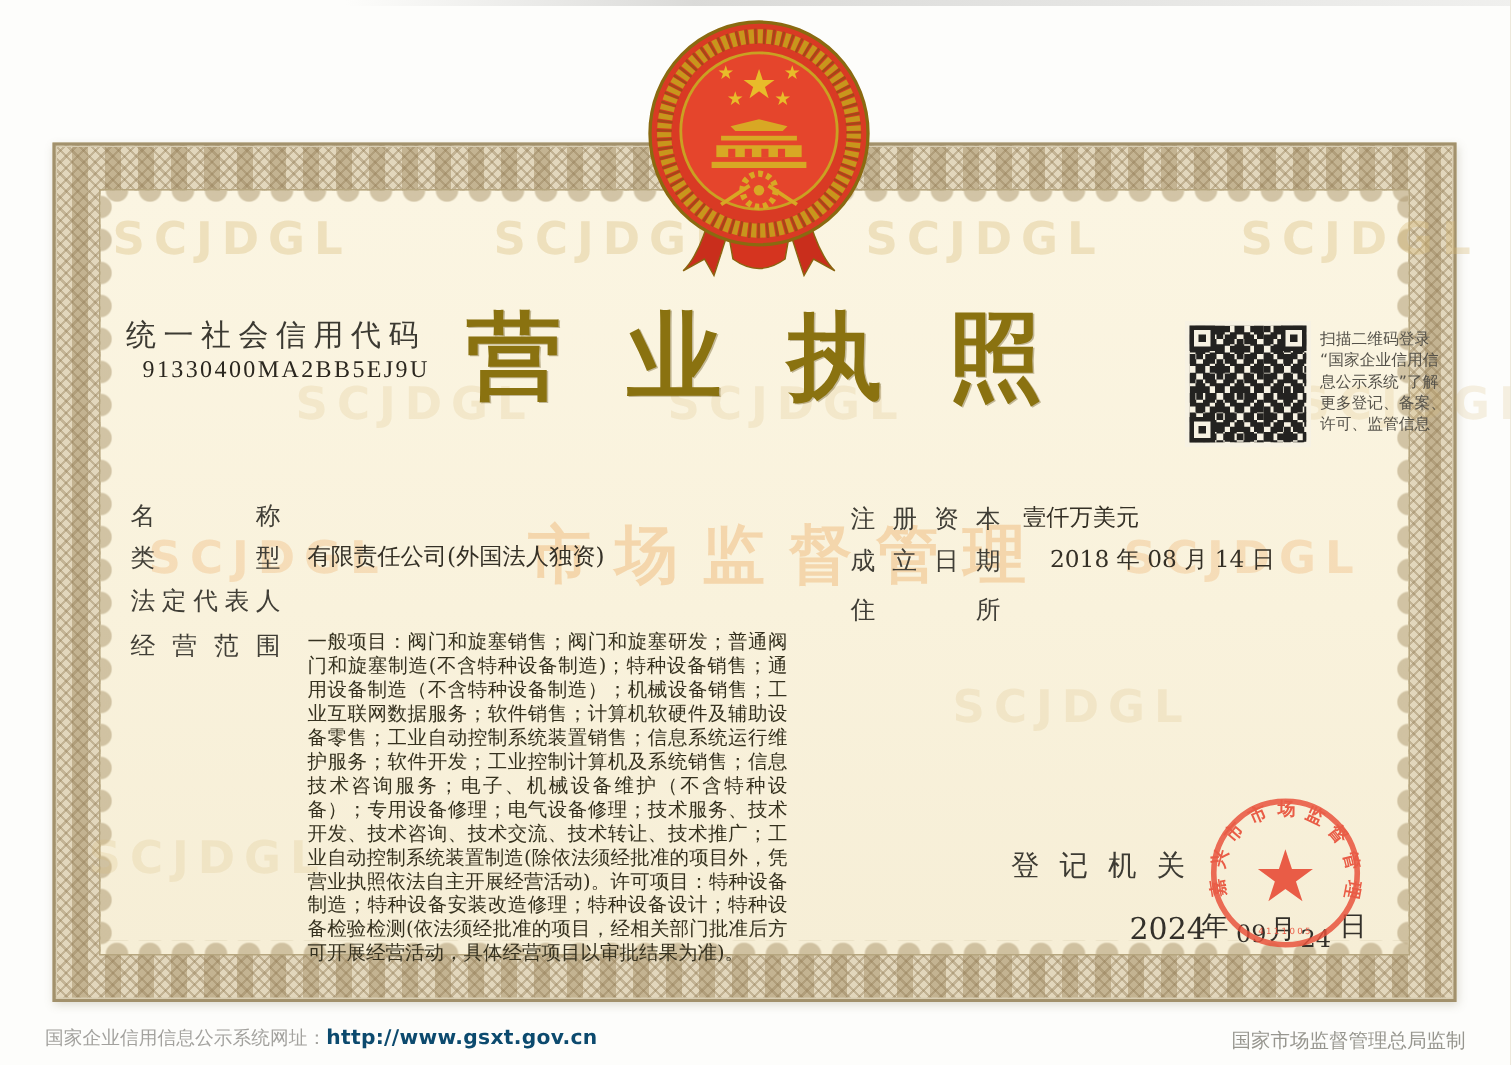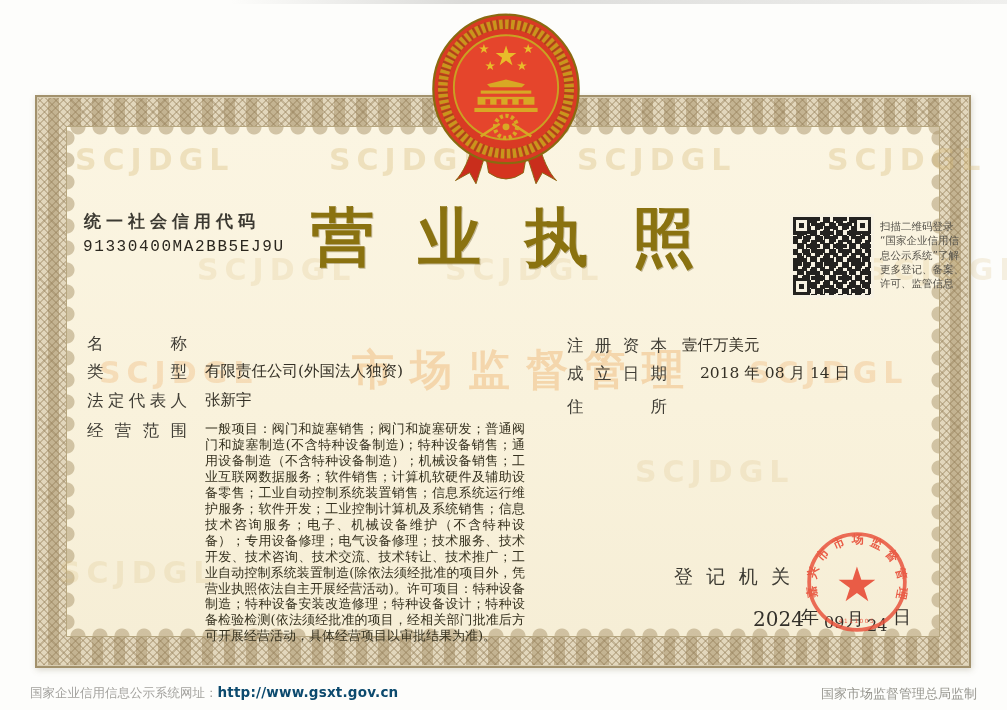--- a/index.html
+++ b/index.html
@@ -52,26 +52,26 @@
   }
   .wm.faint { color:rgba(214,184,118,.20); }
   .wm.orange { color:rgba(235,158,76,.26); }
   .wm-center {
     position:absolute; left:315px; top:245px; font-size:42px; font-weight:700;
     letter-spacing:16px; color:rgba(233,150,58,.30); white-space:nowrap;
   }
 
   
   .credit-label {
-    position:absolute; left:47px; top:113px; font-size:17px; font-weight:700;
+    position:absolute; left:47px; top:113px; font-size:20px; font-weight:400;
     letter-spacing:5px; color:#3c3a32; white-space:nowrap;
   }
   .credit-code {
-    position:absolute; left:46px; top:141px; font-size:16px;
-    font-family:Liberation Mono, monospace;
+    position:absolute; left:58px; top:141px; font-size:16px;
+    font-family:Liberation Serif, serif;
     letter-spacing:1.6px; color:#2b271f; white-space:nowrap;
   }
   .title {
     position:absolute; left:0; right:0; top:98px; text-align:center;
     font-size:63px; font-weight:700; color:#8a7210; letter-spacing:44px;
     padding-left:44px; white-space:nowrap;
     text-shadow:1px 1px 0 rgba(90,70,10,.35);
   }
 
   
@@ -184,21 +184,20 @@
       <span style="display:block">更多登记、备案、</span>
       <span style="display:block">许可、监管信息</span>
     </div>
 
     <div class="flabel lcol" style="top:237px;">名称</div>
 
     <div class="flabel lcol" style="top:265px;">类型</div>
     <div class="fvalue lval" style="top:264px;">有限责任公司(外国法人独资)</div>
 
     <div class="flabel lcol" style="top:294px;">法定代表人</div>
-    <div class="fvalue lval" style="top:293px;">张新宇</div>
 
     <div class="flabel lcol" style="top:324px;">经营范围</div>
     <div class="fvalue scope-value">一般项目：阀门和旋塞销售；阀门和旋塞研发；普通阀门和旋塞制造(不含特种设备制造)；特种设备销售；通用设备制造（不含特种设备制造）；机械设备销售；工业互联网数据服务；软件销售；计算机软硬件及辅助设备零售；工业自动控制系统装置销售；信息系统运行维护服务；软件开发；工业控制计算机及系统销售；信息技术咨询服务；电子、机械设备维护（不含特种设备）；专用设备修理；电气设备修理；技术服务、技术开发、技术咨询、技术交流、技术转让、技术推广；工业自动控制系统装置制造(除依法须经批准的项目外，凭营业执照依法自主开展经营活动)。许可项目：特种设备制造；特种设备安装改造修理；特种设备设计；特种设备检验检测(依法须经批准的项目，经相关部门批准后方可开展经营活动，具体经营项目以审批结果为准)。</div>
 
     <div class="flabel rcol" style="top:239px;">注册资本</div>
     <div class="fvalue rval" style="top:238px;">壹仟万美元</div>
 
     <div class="flabel rcol" style="top:267px;">成立日期</div>
     <div class="fvalue rval" style="top:266px;padding-left:18px;">2018 年 08 月 14 日</div>
 

